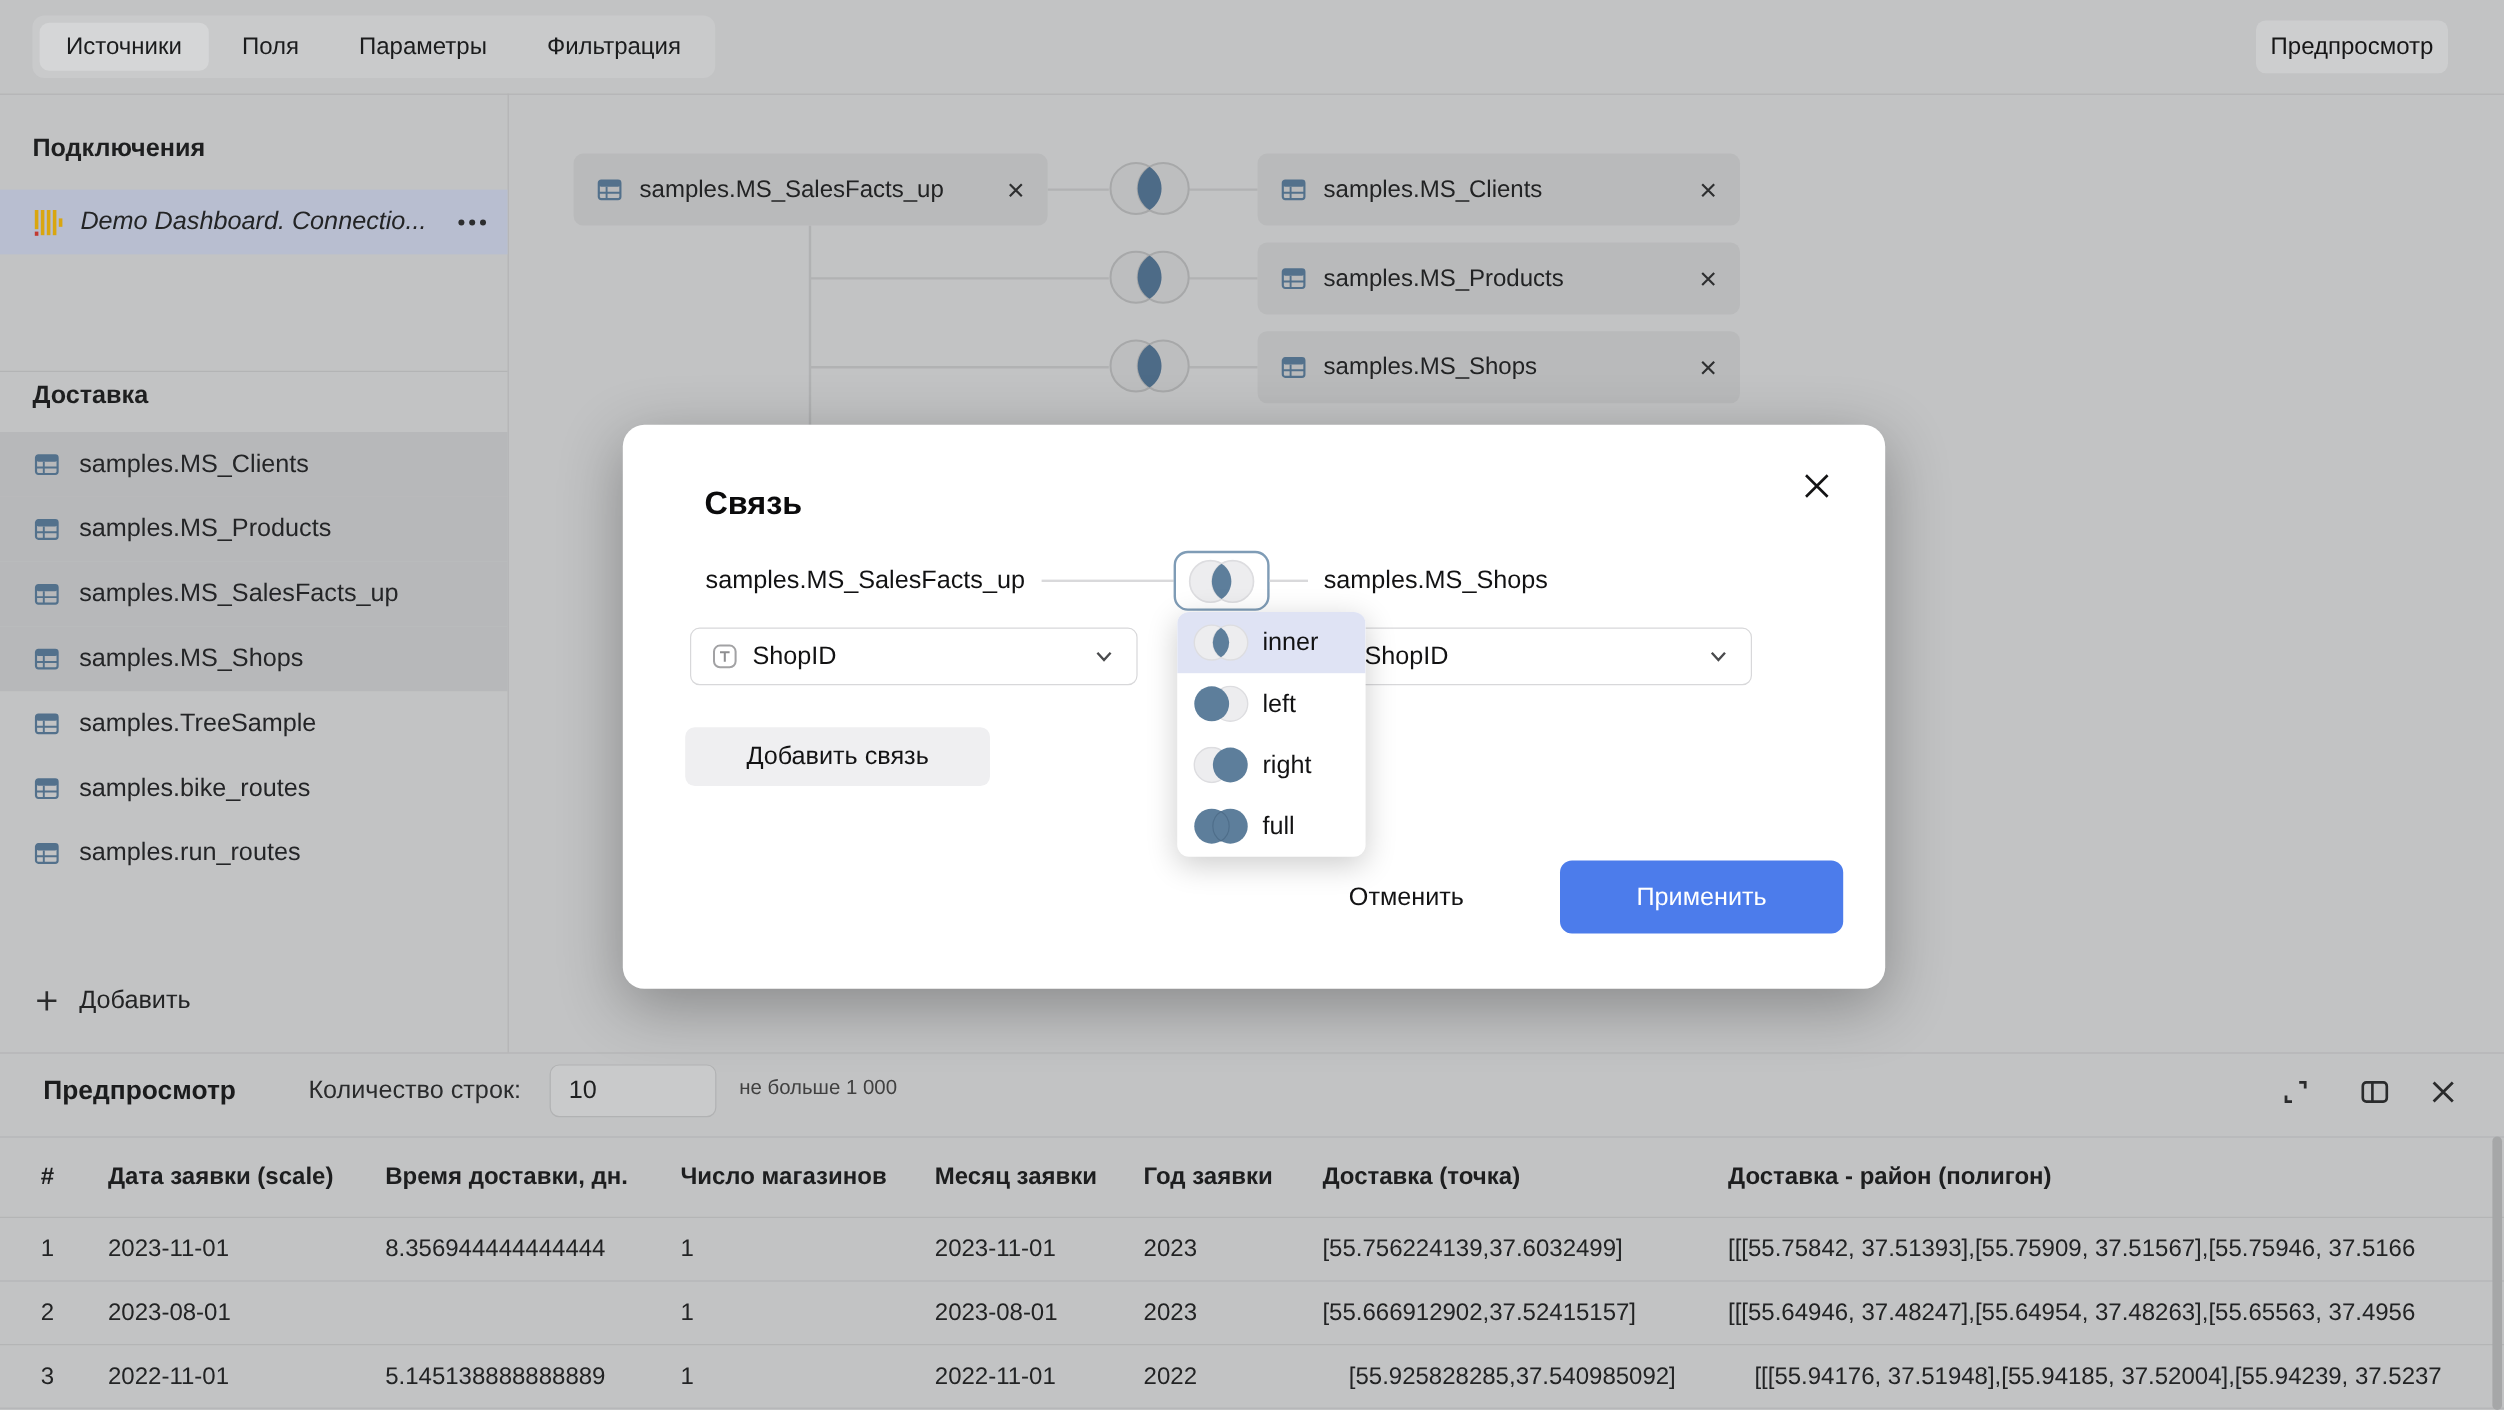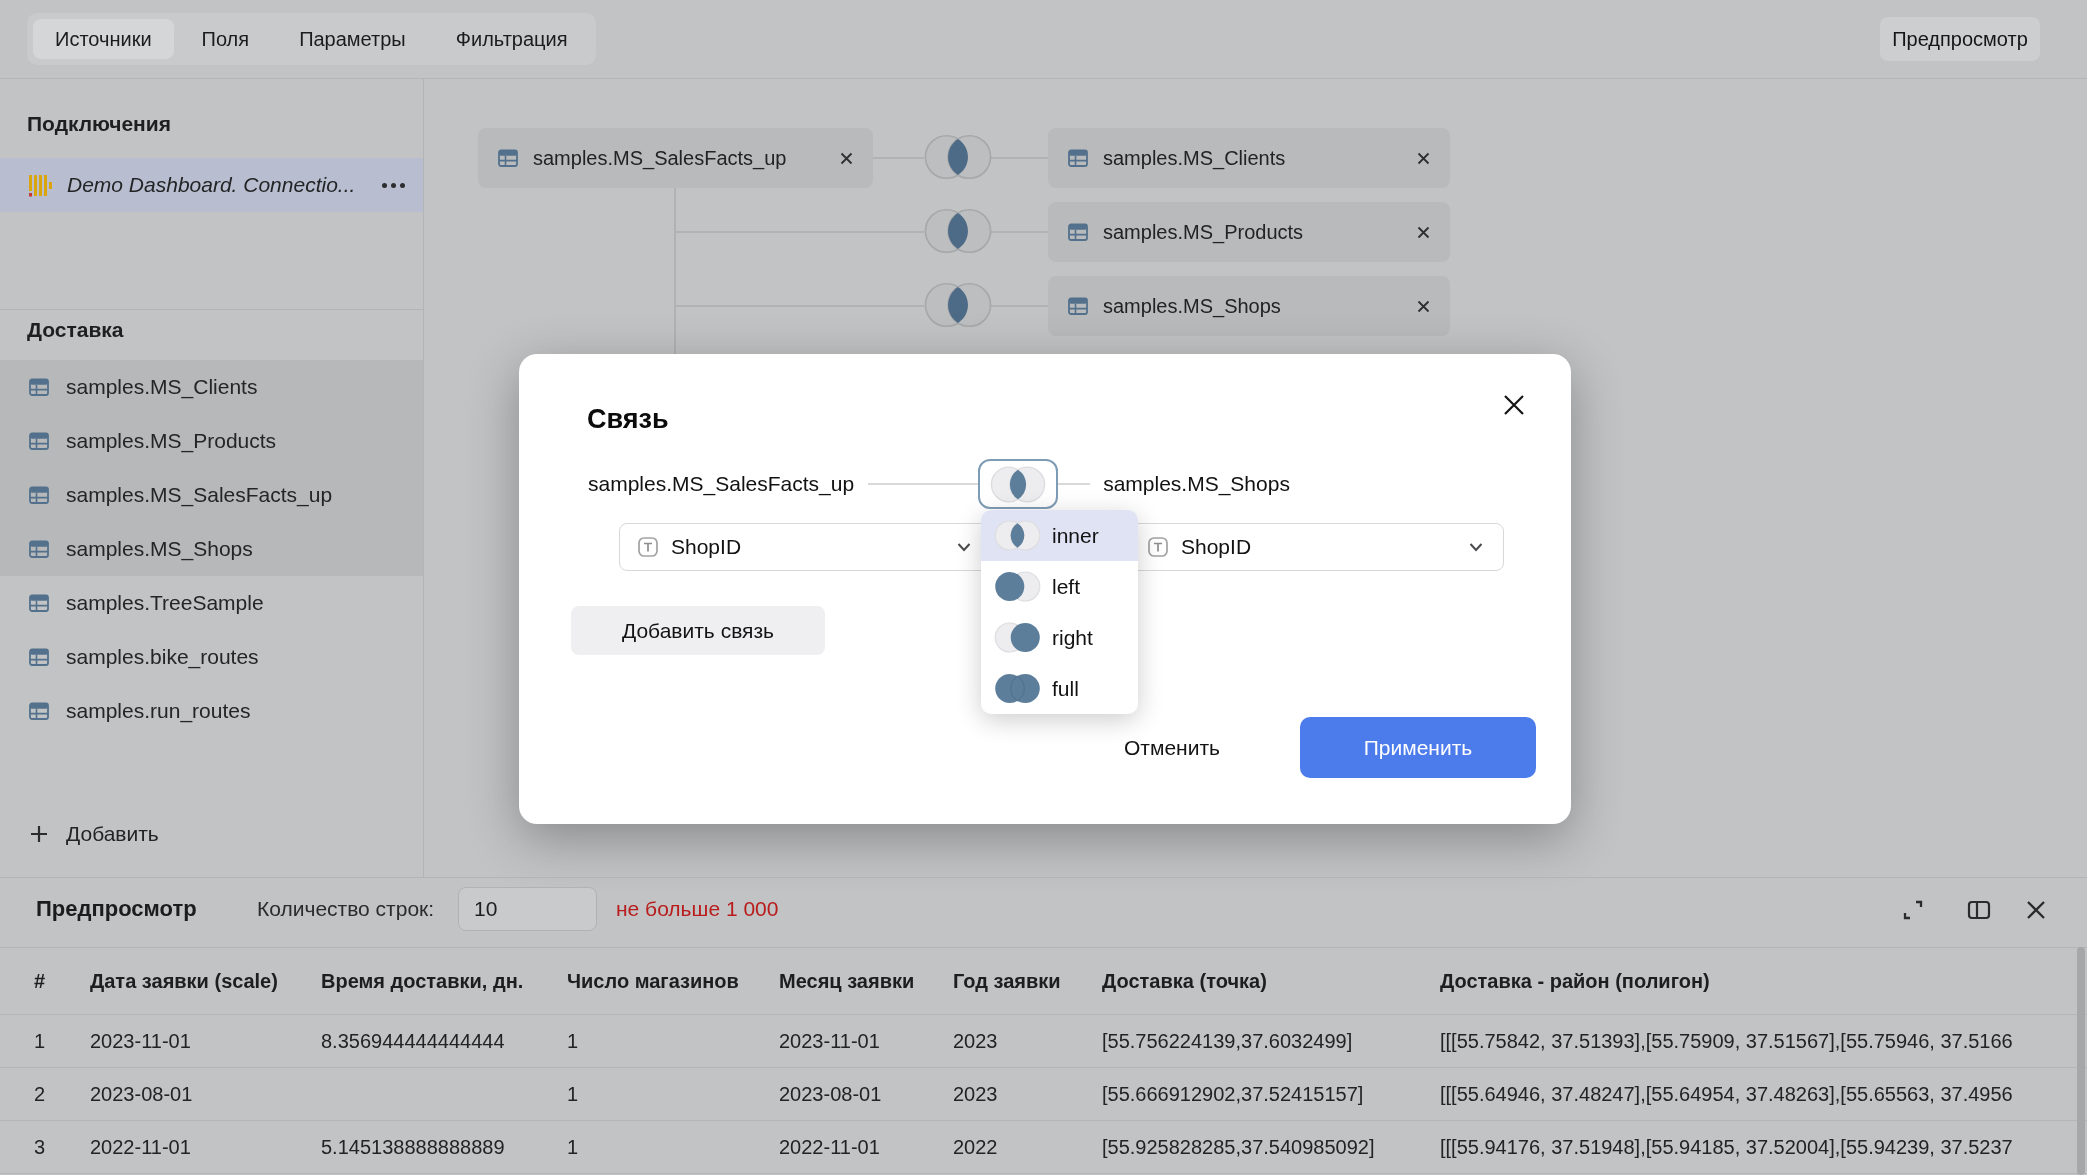--- a/index.html
+++ b/index.html
@@ -44,42 +44,42 @@
   .modal{position:absolute;left:519px;top:354px;width:1052px;height:470px;background:#ffffff;
        border-radius:18px;box-shadow:0 14px 52px rgba(0,0,0,.30);}
   .modal-title{position:absolute;left:68px;top:34px;font-size:27px;font-weight:700;color:#0b0b0c;margin-top:16px;}
   .modal-close{position:absolute;right:42px;top:36px;width:30px;height:30px;display:flex;align-items:center;justify-content:center;}
   .rel-row{position:absolute;left:56px;top:105px;height:50px;display:flex;align-items:center;}
   .rel-row .tname{font-size:21px;color:#121213;margin-left:13px;white-space:nowrap;}
   .rel-line{height:1.5px;background:#d9d9db;}
   .join-btn{width:80px;height:50px;border:2.5px solid #7f9cb6;border-radius:12px;background:#fff;
        display:flex;align-items:center;justify-content:center;box-sizing:border-box;}
   .select{position:absolute;top:169px;height:48px;border:1.5px solid #d8d8da;border-radius:8px;background:#fff;
-       display:flex;align-items:center;padding:0 16px;box-sizing:border-box;gap:11px;margin-left:44px;}
+       display:flex;align-items:center;padding:0 16px;box-sizing:border-box;gap:11px;}
   .select .val{font-size:21px;color:#121213;flex:1;}
   #select-left{left:56px;width:373px;}
   #select-right{left:566px;width:375px;}
   .dropdown{position:absolute;left:462px;top:156px;width:157px;background:#fff;border-radius:10px;
        box-shadow:0 6px 26px rgba(0,0,0,.20);padding:0;z-index:5;overflow:hidden;}
   .opt{height:51px;display:flex;align-items:center;gap:11px;padding-left:13px;font-size:21px;color:#121213;}
   .opt.selected{background:#dfe3f4;}
   .add-link-btn{position:absolute;left:52px;top:252px;width:254px;height:49px;background:#efeff1;border-radius:8px;
        display:flex;align-items:center;justify-content:center;font-size:21px;color:#131314;}
   .cancel-btn{position:absolute;left:585px;top:376px;height:36px;display:flex;align-items:center;
        font-size:21px;color:#131314;padding:0 20px;}
   .apply-btn{position:absolute;left:781px;top:363px;width:236px;height:61px;background:#4c7ceb;border-radius:10px;
        display:flex;align-items:center;justify-content:center;font-size:21px;color:#ffffff;}
 
   
   .pv-title{position:absolute;left:36px;top:896px;font-size:22px;font-weight:700;color:#1b1c1d;}
   .pv-label{position:absolute;left:257px;top:897px;font-size:21px;color:#2a2b2c;}
   .pv-input{position:absolute;left:458px;top:887px;width:139px;height:44px;background:#c9cacb;
        border:1.5px solid #b1b2b3;border-radius:8px;box-sizing:border-box;display:flex;align-items:center;
        padding-left:15px;font-size:21px;color:#1e1f20;}
-  .pv-hint{position:absolute;left:616px;top:897px;font-size:21px;color:#b91c1c;text-align:right;}
+  .pv-hint{position:absolute;left:616px;top:897px;font-size:17px;color:#404040;text-align:right;}
   .pv-icon{position:absolute;top:894px;width:32px;height:32px;display:flex;align-items:center;justify-content:center;}
   #pv-expand{left:1897px;} #pv-panel{left:1963px;} #pv-close{left:2020px;}
 
   .ptable{position:absolute;left:0;top:947px;width:2087px;}
   .prow{display:flex;align-items:center;height:52px;border-bottom:1px solid #b4b5b6;}
   .prow.phead{height:66px;border-top:1px solid #b4b5b6;font-weight:700;color:#1d1e1f;}
   .pcell{font-size:20px;color:#222324;white-space:nowrap;overflow:hidden;box-sizing:border-box;flex:0 0 auto;}
   .prow.phead .pcell{color:#1d1e1f;}
   .pv-scroll{position:absolute;left:2077px;top:947px;width:8px;height:228px;background:#a6a7a8;border-radius:4px;}
 
@@ -441,19 +441,19 @@
         <div class="pcell" style="flex: 0 0 338px;">[55.666912902,37.52415157]</div>
         <div class="pcell" style="flex: 1 1 auto;">[[[55.64946, 37.48247],[55.64954, 37.48263],[55.65563, 37.4956</div>
       </div>
       <div class="prow">
         <div class="pcell" style="flex: 0 0 90px; padding-left: 34px;">3</div>
         <div class="pcell" style="flex: 0 0 231px;">2022-11-01</div>
         <div class="pcell" style="flex: 0 0 246px;">5.145138888888889</div>
         <div class="pcell" style="flex: 0 0 212px;">1</div>
         <div class="pcell" style="flex: 0 0 174px;">2022-11-01</div>
         <div class="pcell" style="flex: 0 0 149px;">2022</div>
-        <div class="pcell" style="flex: 0 0 338px;">[55.925828285,37.540985092]</div>
+        <div class="pcell" style="flex: 0 0 338px; margin-left: 22px;">[55.925828285,37.540985092]</div>
         <div class="pcell" style="flex: 1 1 auto;">[[[55.94176, 37.51948],[55.94185, 37.52004],[55.94239, 37.5237</div>
       </div>
     </div>
   <div class="pv-scroll"></div>
 
 </div>
 
 </body></html>

